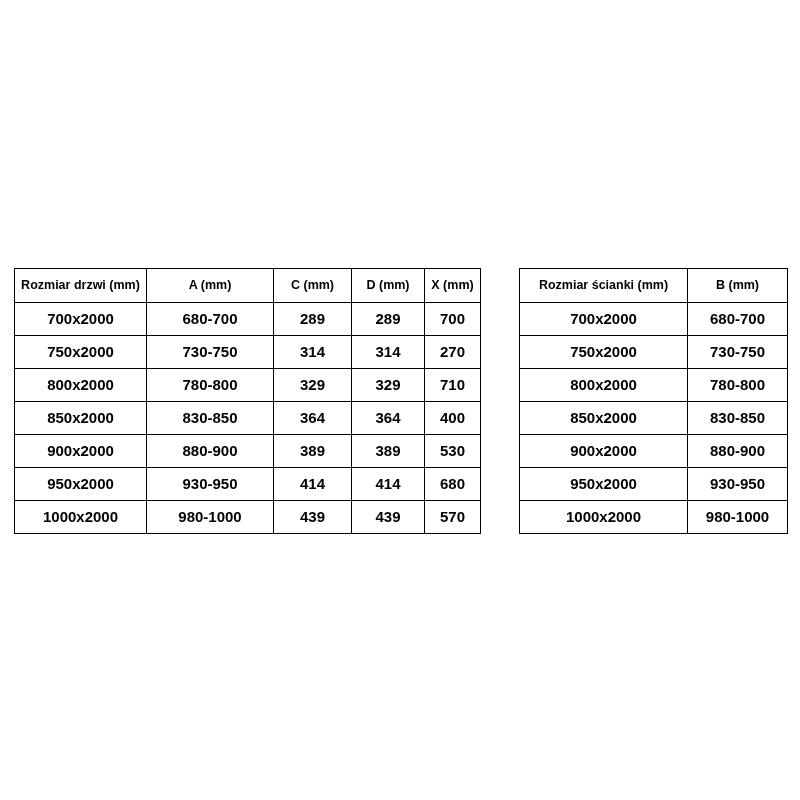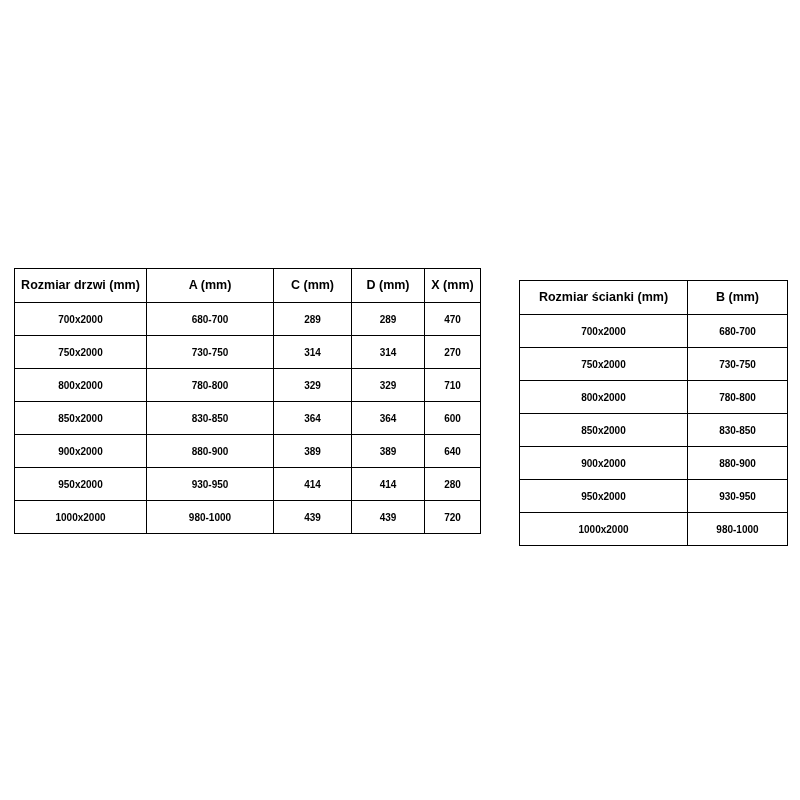--- a/index.html
+++ b/index.html
@@ -25,34 +25,34 @@
   .table-wrap {
     position: absolute;
   }
   #left-table-wrap {
     left: 14px;
     top: 268px;
     width: 466px;
   }
   #right-table-wrap {
     left: 519px;
-    top: 280px;
+    top: 268px;
     width: 268px;
   }
   table.spec {
     border-collapse: collapse;
     width: 100%;
     table-layout: fixed;
   }
   table.spec td, table.spec th {
     border: 1px solid #000000;
     text-align: center;
     vertical-align: middle;
     font-weight: bold;
-    font-size: 10px;
+    font-size: 15px;
     height: 32px;
     padding: 0 2px;
     line-height: 1.1;
     white-space: nowrap;
   }
   table.spec thead th {
     font-size: 12.5px;
     height: 33px;
   }
   
@@ -87,63 +87,63 @@
           <th>D (mm)</th>
           <th>X (mm)</th>
         </tr>
       </thead>
       <tbody>
         <tr>
           <td>700x2000</td>
           <td>680-700</td>
           <td>289</td>
           <td>289</td>
-          <td>470</td>
+          <td>700</td>
         </tr>
         <tr>
           <td>750x2000</td>
           <td>730-750</td>
           <td>314</td>
           <td>314</td>
           <td>270</td>
         </tr>
         <tr>
           <td>800x2000</td>
           <td>780-800</td>
           <td>329</td>
           <td>329</td>
           <td>710</td>
         </tr>
         <tr>
           <td>850x2000</td>
           <td>830-850</td>
           <td>364</td>
           <td>364</td>
-          <td>600</td>
+          <td>400</td>
         </tr>
         <tr>
           <td>900x2000</td>
           <td>880-900</td>
           <td>389</td>
           <td>389</td>
-          <td>640</td>
+          <td>530</td>
         </tr>
         <tr>
           <td>950x2000</td>
           <td>930-950</td>
           <td>414</td>
           <td>414</td>
-          <td>280</td>
+          <td>680</td>
         </tr>
         <tr>
           <td>1000x2000</td>
           <td>980-1000</td>
           <td>439</td>
           <td>439</td>
-          <td>720</td>
+          <td>570</td>
         </tr>
       </tbody>
     </table>
   </div>
 
   <div class="table-wrap" id="right-table-wrap">
     <table class="spec" id="right-table">
       <colgroup>
         <col class="c0">
           <col class="c1">

